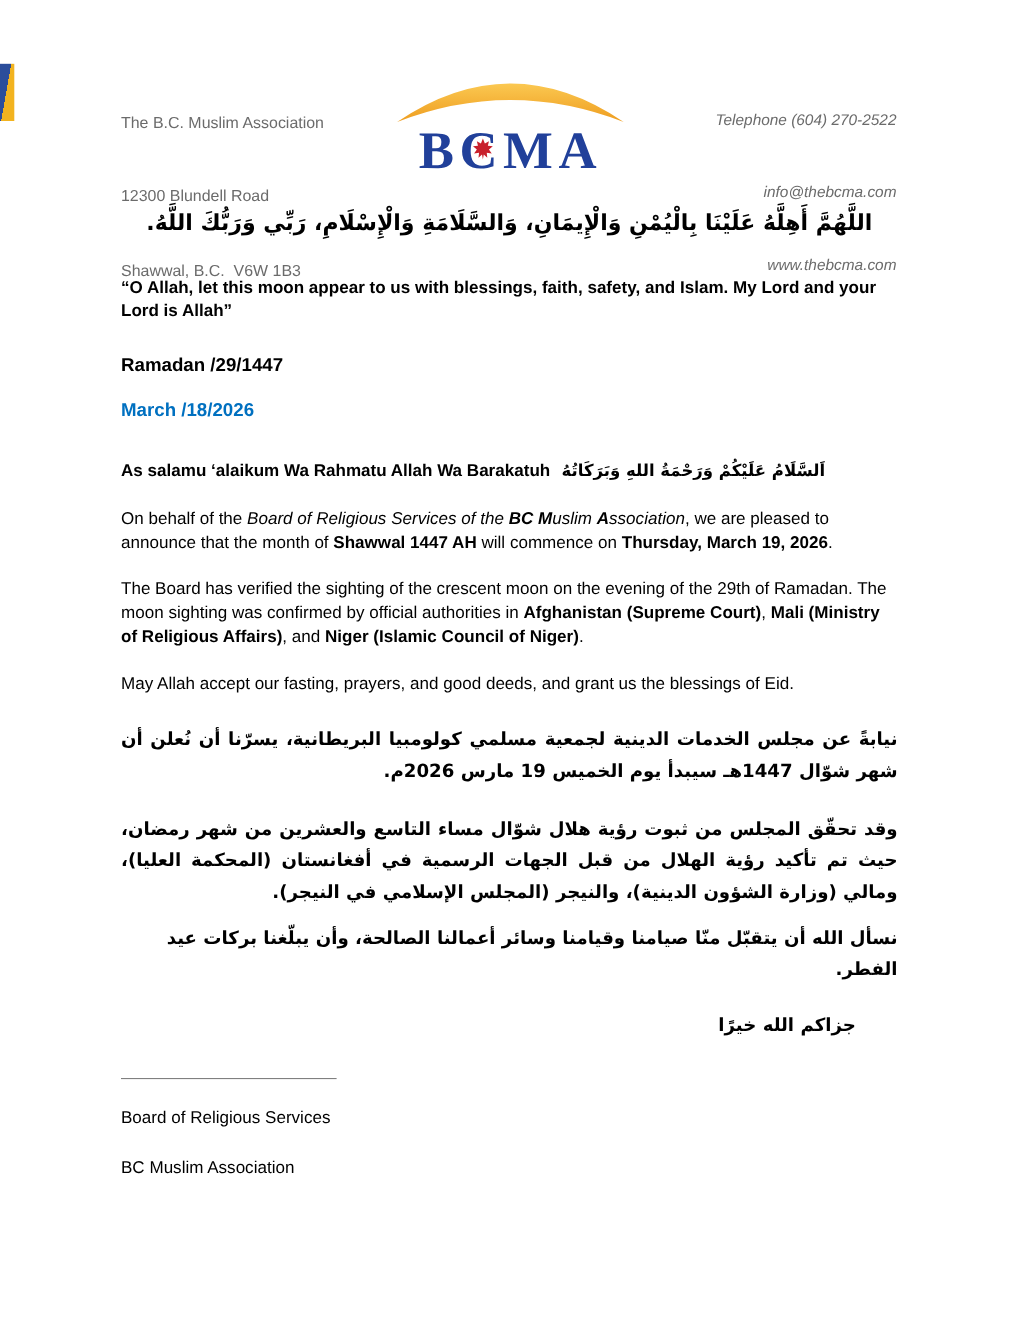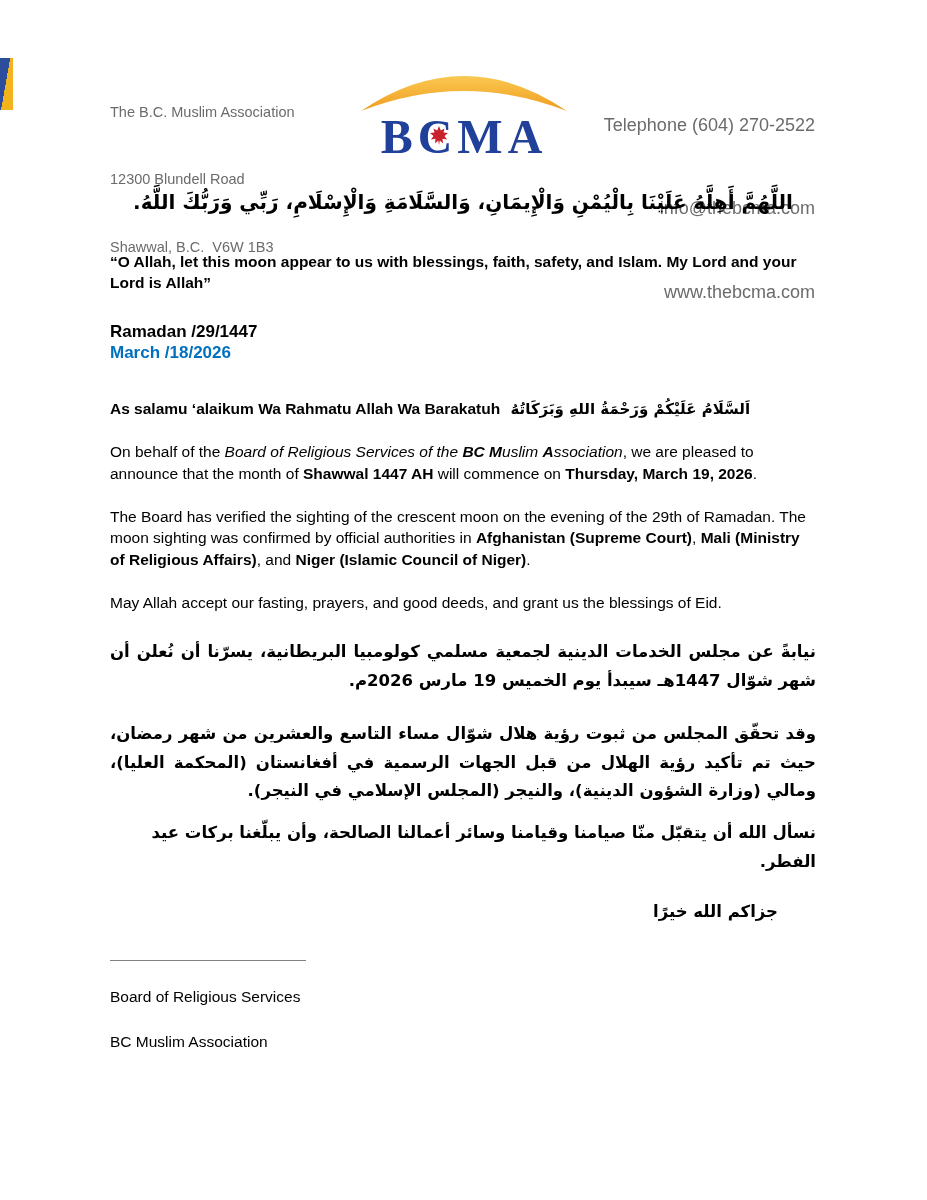--- a/index.html
+++ b/index.html
@@ -29,25 +29,26 @@
     top: 56px;
     font-size: 14.5px;
     line-height: 1.55;
     color: #6b6b6b;
     white-space: pre-wrap;
   }
   .letterhead-right {
     position: absolute;
     right: 112px;
     top: 56px;
-    font-size: 18px;
+    font-size: 14px;
     line-height: 1.55;
     color: #6b6b6b;
     text-align: right;
     white-space: pre-wrap;
+    font-style: italic;
   }
   .logo {
     position: absolute;
     left: 50%;
     top: 55px;
     transform: translateX(-50%);
   }
 
   .content {
     position: absolute;
@@ -69,21 +70,21 @@
     font-weight: bold;
     font-size: 15.5px;
     line-height: 1.38;
   }
   .hijri {
     margin-top: 28px;
     font-weight: bold;
     font-size: 17px;
   }
   .greg {
-    margin-top: 1px;
+    margin-top: 21px;
     font-weight: bold;
     font-size: 17px;
     color: #0070C0;
   }
   .salutation {
     margin-top: 34px;
     font-size: 15.5px;
     line-height: 1.5;
   }
   .salutation .en { font-weight: bold; }

